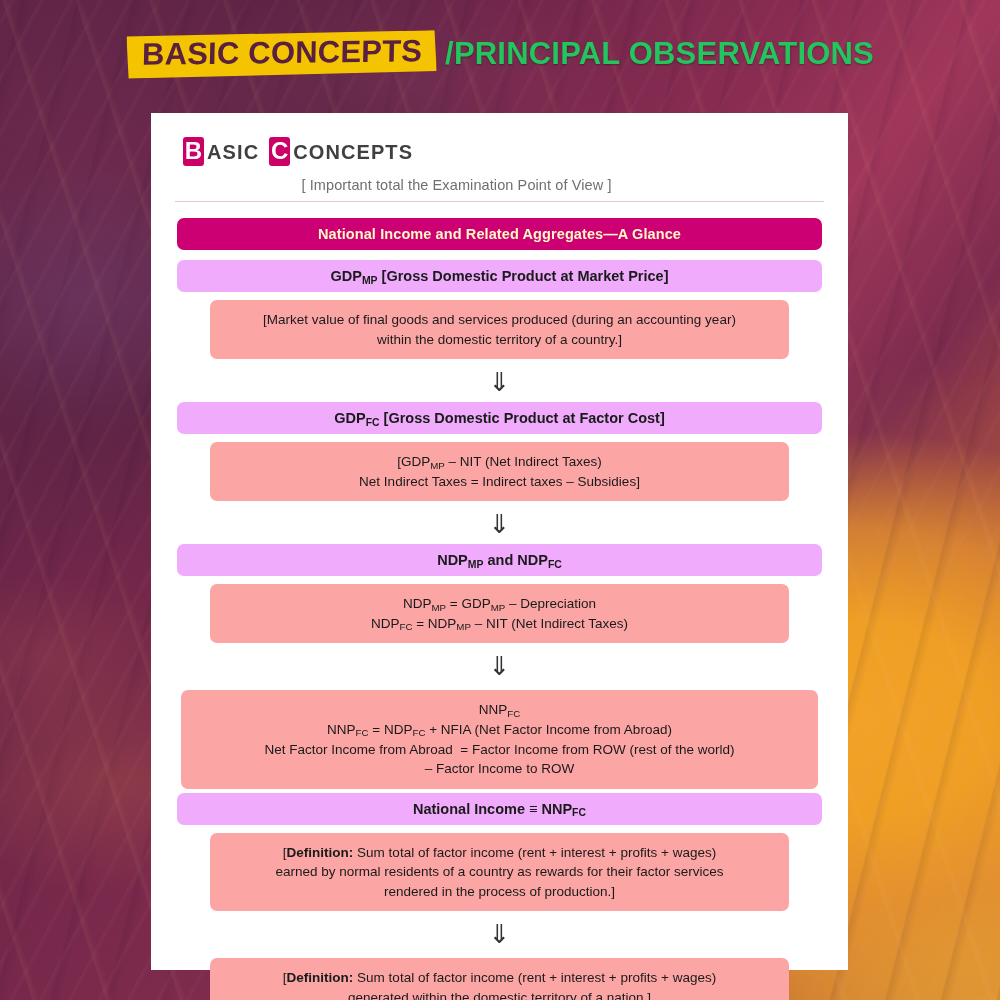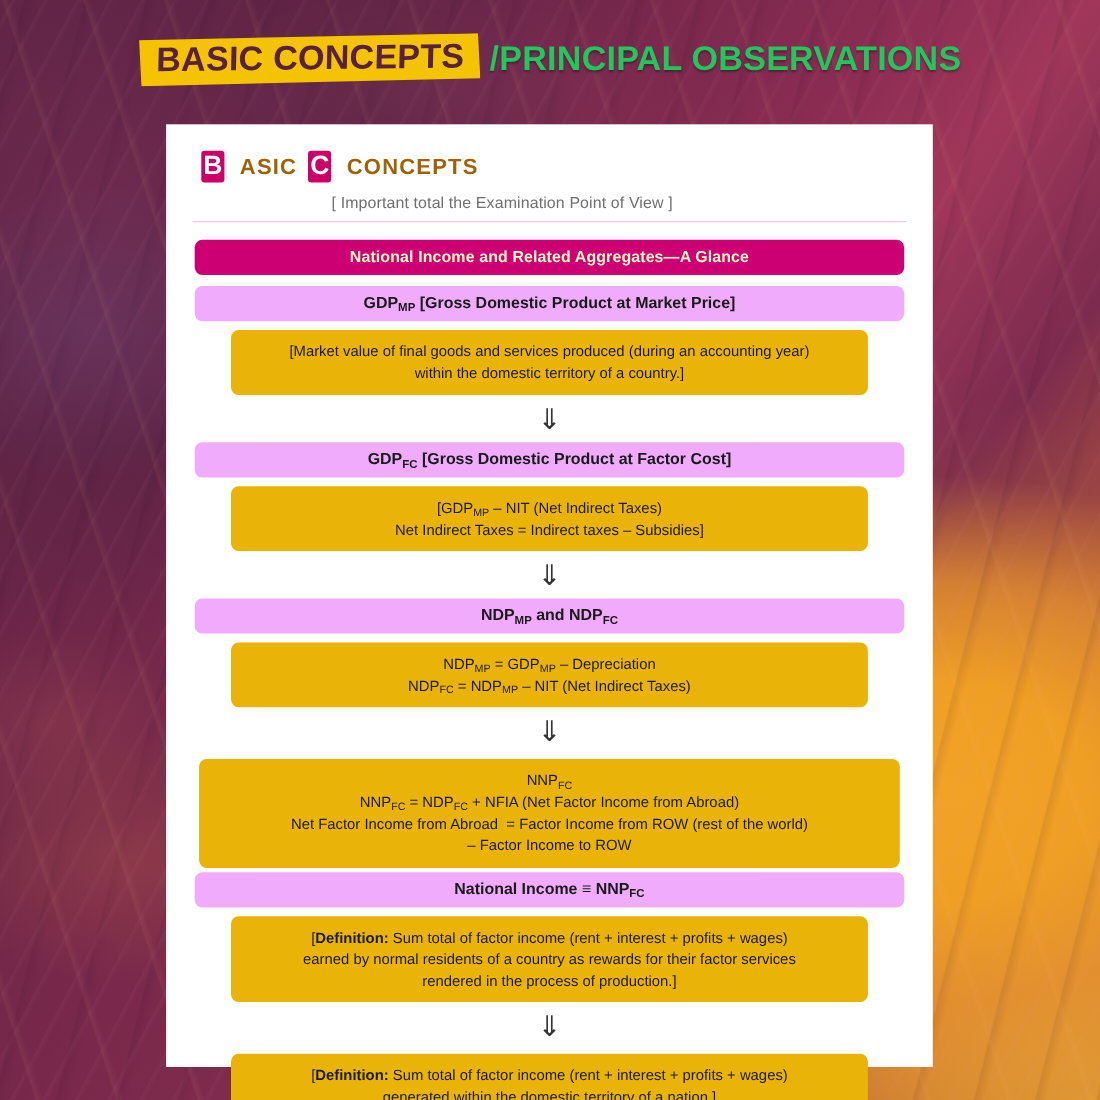--- a/index.html
+++ b/index.html
@@ -125,25 +125,25 @@
     color: #ffffff;
     font-size: 24px;
     font-weight: bold;
     width: 21px;
     height: 29px;
     border-radius: 3px;
     line-height: 1;
     padding-bottom: 2px;
   }
   .capword {
-    color: #a16207;
+    color: #404040;
     font-size: 20px;
     font-weight: bold;
     letter-spacing: 1.1px;
-    padding-left: 14px;
+    padding-left: 3px;
     padding-right: 10px;
   }
   .subtitle {
     text-align: center;
     color: #6f6f6f;
     font-size: 14.5px;
     margin-top: 6px;
     padding-right: 86px;
     letter-spacing: .1px;
   }
@@ -173,21 +173,21 @@
     color: #1a1a1a;
     text-align: center;
     font-size: 14.5px;
     font-weight: bold;
     border-radius: 7px;
     padding: 8px 10px;
     margin: 0 0 8px 0;
   }
 
   .box-gray {
-    background: #eab308;
+    background: #fca5a5;
     color: #1a1a1a;
     text-align: center;
     font-size: 13.5px;
     border-radius: 7px;
     padding: 10px 10px;
     line-height: 1.45;
     margin: 4px;
   }
 
   .arrow {

